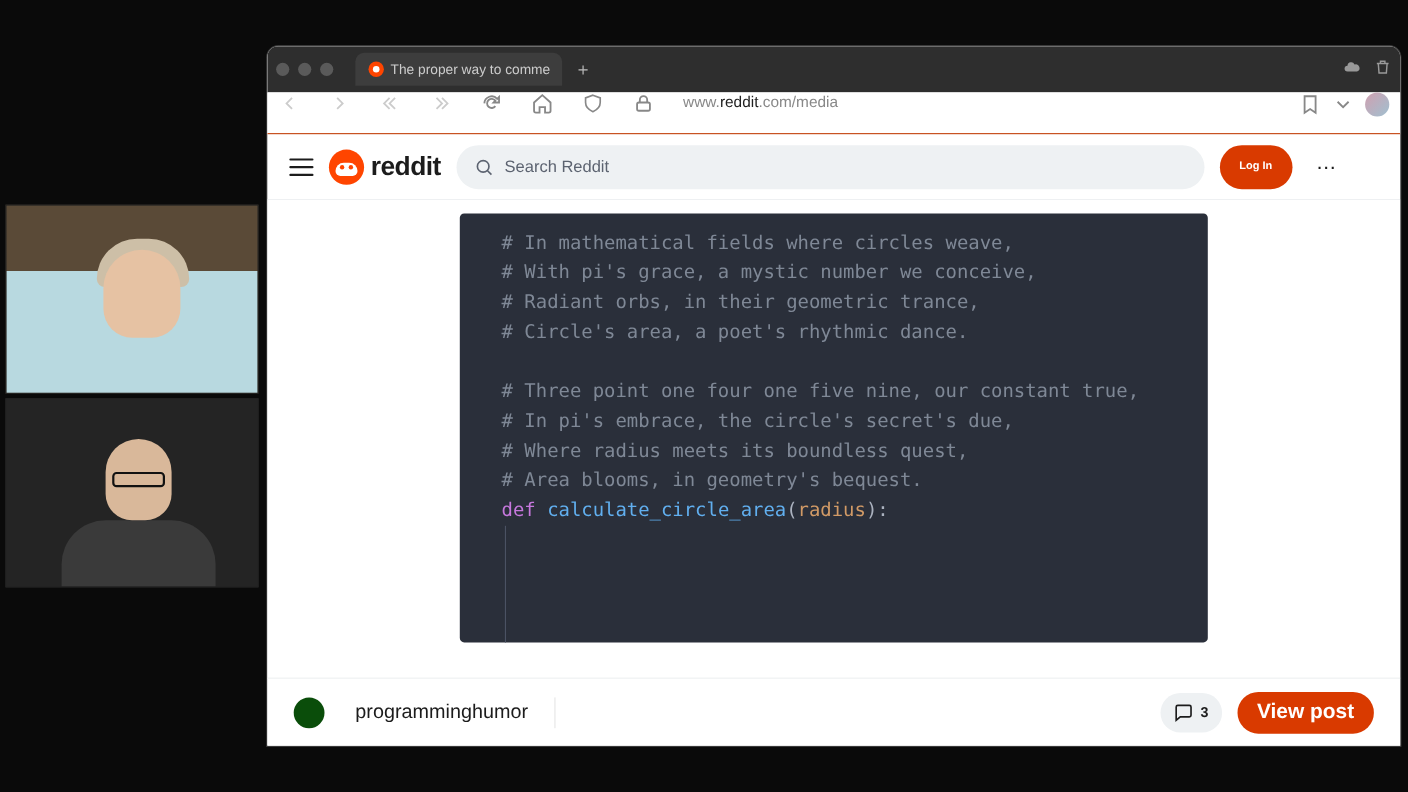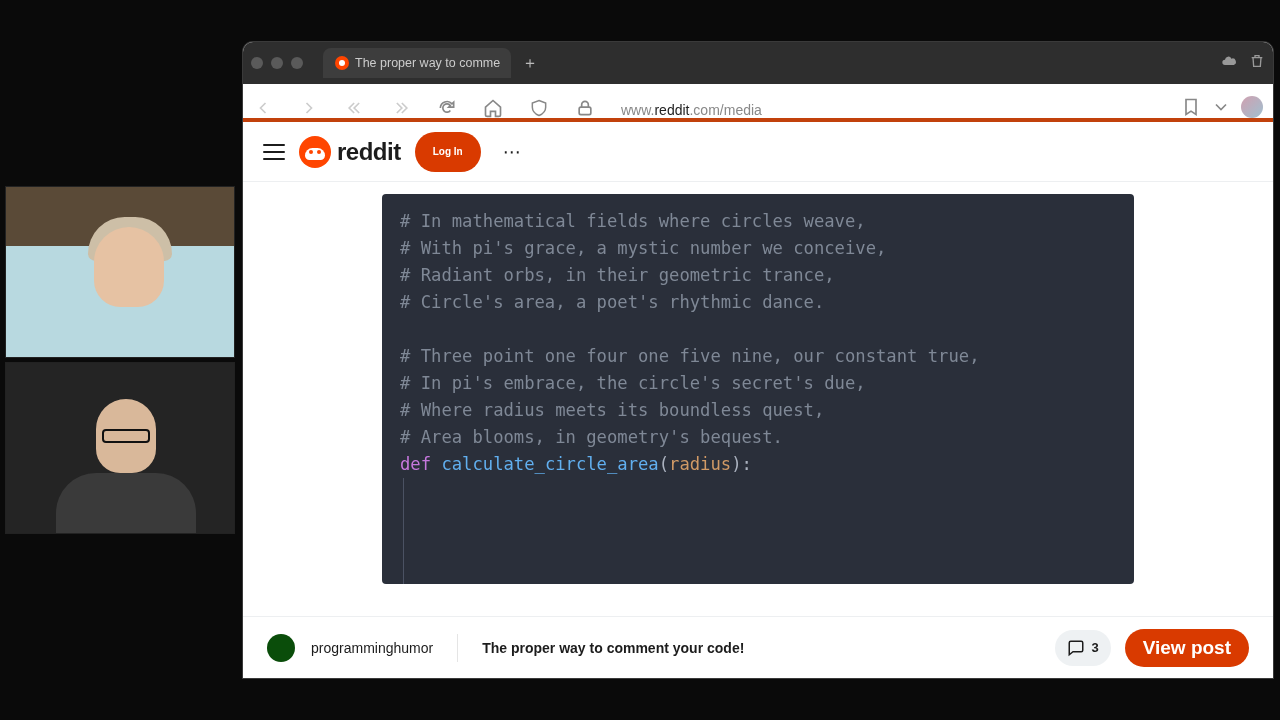--- a/index.html
+++ b/index.html
@@ -73,22 +73,22 @@
   .tab .favicon { width:14px; height:14px; border-radius:50%; background:#ff4500; flex:0 0 auto; }
   .tab .favicon::after { content:""; display:block; width:6px; height:6px; background:#fff; border-radius:50%; margin:4px auto 0; }
   .newtab { width:22px; height:22px; border-radius:4px; color:#bbb; display:flex; align-items:center; justify-content:center; font-size:16px; }
   .tabstrip-right { margin-left:auto; display:flex; gap:12px; align-items:center; color:#999; }
   .tabstrip-right svg { width:16px; height:16px; }
 
   
   .urlbar {
     height: 38px;
     background:#fff;
-    border-bottom:4px solid #c2410c;
-    display:flex; align-items:flex-end;
+    border-bottom:1px solid #c2410c;
+    display:flex; align-items:flex-start;
     padding: 0 10px;
     gap:26px;
   }
   .navicon { width:20px; height:20px; color:#888; display:flex; align-items:center; justify-content:center; }
   .navicon.disabled { color:#ccc; }
   .urlfield {
     flex:0 0 auto;
     display:flex; align-items:center; gap:6px;
     color:#555; font-size:14px;
   }
@@ -128,24 +128,24 @@
   .more-btn { width:34px; height:34px; display:flex; align-items:center; justify-content:center; color:#1c1c1c; font-size:18px; }
 
   
   .content {
     height: 434px;
     background:#fff;
     display:flex; justify-content:center;
     padding-top: 12px;
   }
   .codebox {
-    width: 752px; height: 390px;
+    width: 680px; height: 390px;
     background:#2a2f3a;
     border-radius:4px;
-    padding: 14px 18px;
+    padding: 14px 38px;
     font-family: "SF Mono", Menlo, Consolas, monospace;
     font-size: 17.2px;
     line-height: 27px;
     color:#abb2bf;
     white-space: pre;
     overflow:hidden;
   }
   .cm  { color:#7f8896; }
   .kw  { color:#c678dd; }
   .fn  { color:#61afef; }
@@ -155,21 +155,21 @@
   
   .footer {
     position:absolute; left:0; bottom:0; right:0;
     height:62px;
     border-top:1px solid #edeff1;
     background:#fff;
     display:flex; align-items:center;
     padding:0 24px; gap:16px;
   }
   .sub-avatar { width:28px; height:28px; border-radius:50%; background:#0a4d0a; }
-  .sub-name { font-size:14px; color:#1c1c1c; font-weight:500; }
+  .sub-name { font-size:18px; color:#1c1c1c; font-weight:500;margin-left:12px; }
   .vline { width:1px; height:28px; background:#e5e5e5; margin:0 8px; }
   .post-title { font-size:14px; font-weight:600; color:#1c1c1c; }
   .footer-right { margin-left:auto; display:flex; align-items:center; gap:14px; }
   .comment-pill {
     height:36px; padding:0 12px;
     background:#eef1f3; border-radius:18px;
     display:flex; align-items:center; gap:6px;
     font-size:13px; font-weight:600; color:#1c1c1c;
   }
   .comment-pill svg { width:18px; height:18px; }
@@ -292,20 +292,27 @@
   <div class="reddit-hdr" data-interactable="false">
     <div class="hamburger" data-interactable="true">
       <span></span>
         <span></span>
         <span></span>
     </div>
     <div class="reddit-logo" data-interactable="true">
       <div class="ball" data-interactable="false"></div>
       <div class="word" data-interactable="false">reddit</div>
     </div>
+    <div class="search" data-interactable="true">
+      <svg viewBox="0 0 24 24" fill="none" stroke="currentColor" stroke-width="2" data-interactable="false">
+          <circle cx="11" cy="11" r="7"></circle>
+          <path d="M21 21l-5-5"></path>
+        </svg>
+      <span data-interactable="false">Search Reddit</span>
+    </div>
     <div class="login-btn" data-interactable="true">
       <span data-interactable="false">Log In</span>
     </div>
     <div class="more-btn" data-interactable="true">⋯</div>
   </div>
 
   <div class="content" data-interactable="false">
     <div class="codebox" data-interactable="false"><span class="cm"># In mathematical fields where circles weave,</span>
 <span class="cm"># With pi's grace, a mystic number we conceive,</span>
 <span class="cm"># Radiant orbs, in their geometric trance,</span>
@@ -318,21 +325,20 @@
 <span class="kw">def</span> <span class="fn">calculate_circle_area</span>(<span class="pr">radius</span>):
 <span class="ind-line"></span>
 
 </div>
   </div>
 
   <div class="footer" data-interactable="false">
     <div class="sub-avatar" data-interactable="true"></div>
     <div class="sub-name" data-interactable="true">programminghumor</div>
     <div class="vline" data-interactable="false"></div>
-    <div class="post-title" data-interactable="false">The proper way to comment your code!</div>
     <div class="footer-right">
       <div class="comment-pill" data-interactable="true">
         <svg viewBox="0 0 24 24" fill="none" stroke="currentColor" stroke-width="2" data-interactable="false">
             <path d="M21 15a2 2 0 01-2 2H8l-5 4V5a2 2 0 012-2h14a2 2 0 012 2z"></path>
           </svg>
         <span data-interactable="false">3</span>
       </div>
       <div class="viewpost-btn" data-interactable="true">
         <span data-interactable="false">View post</span>
       </div>

